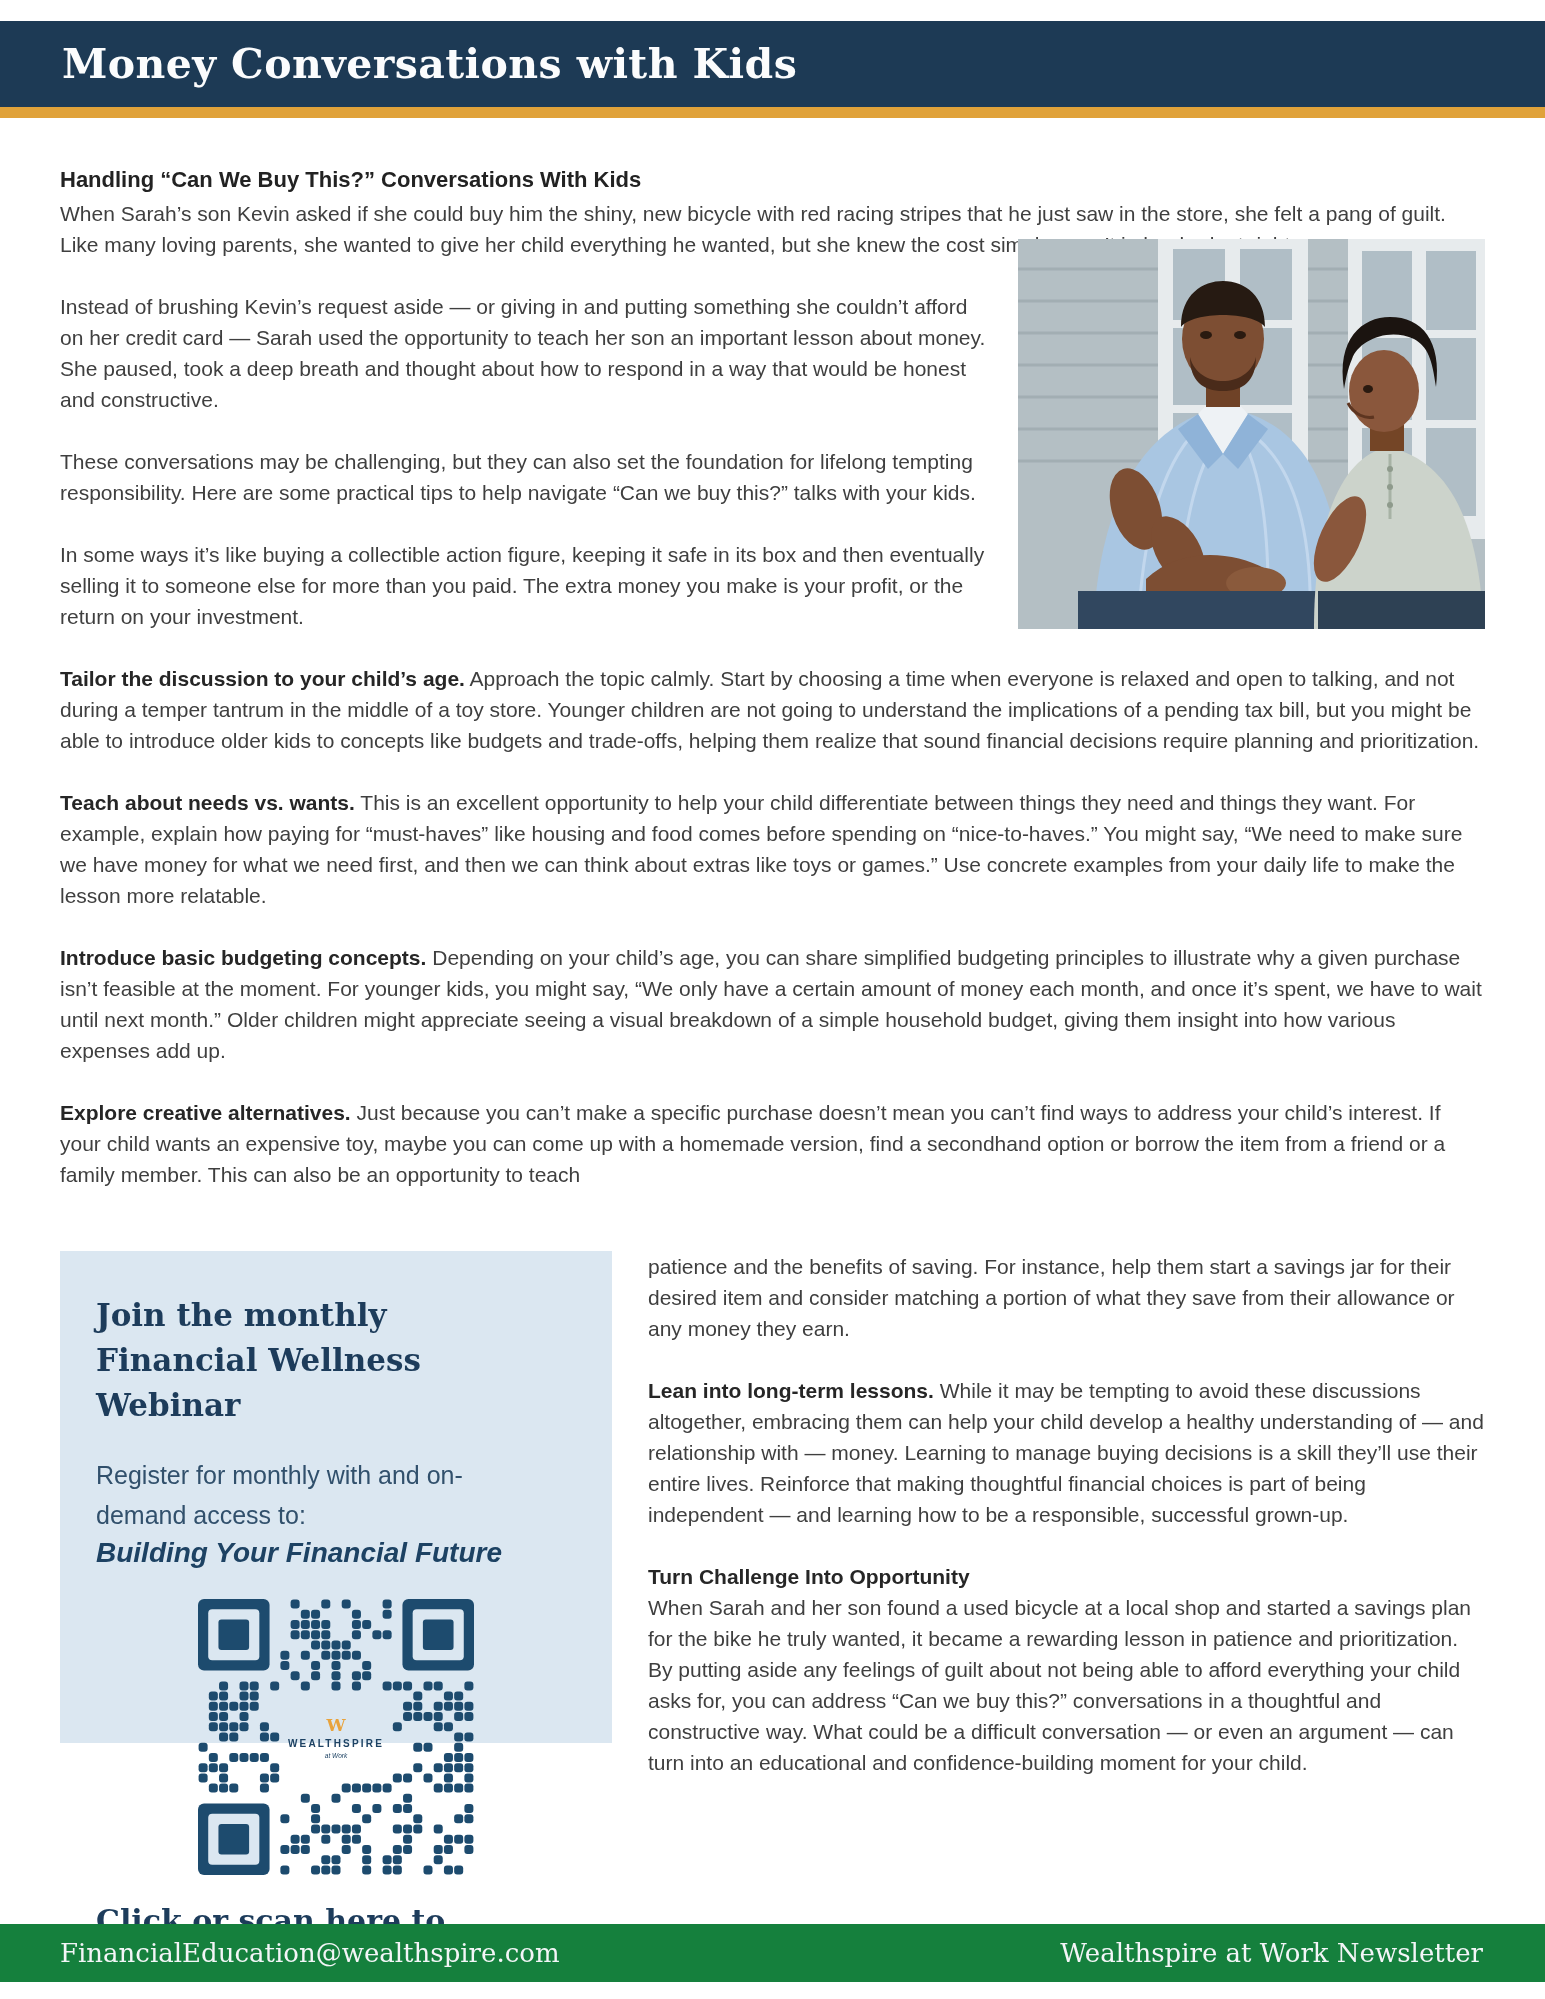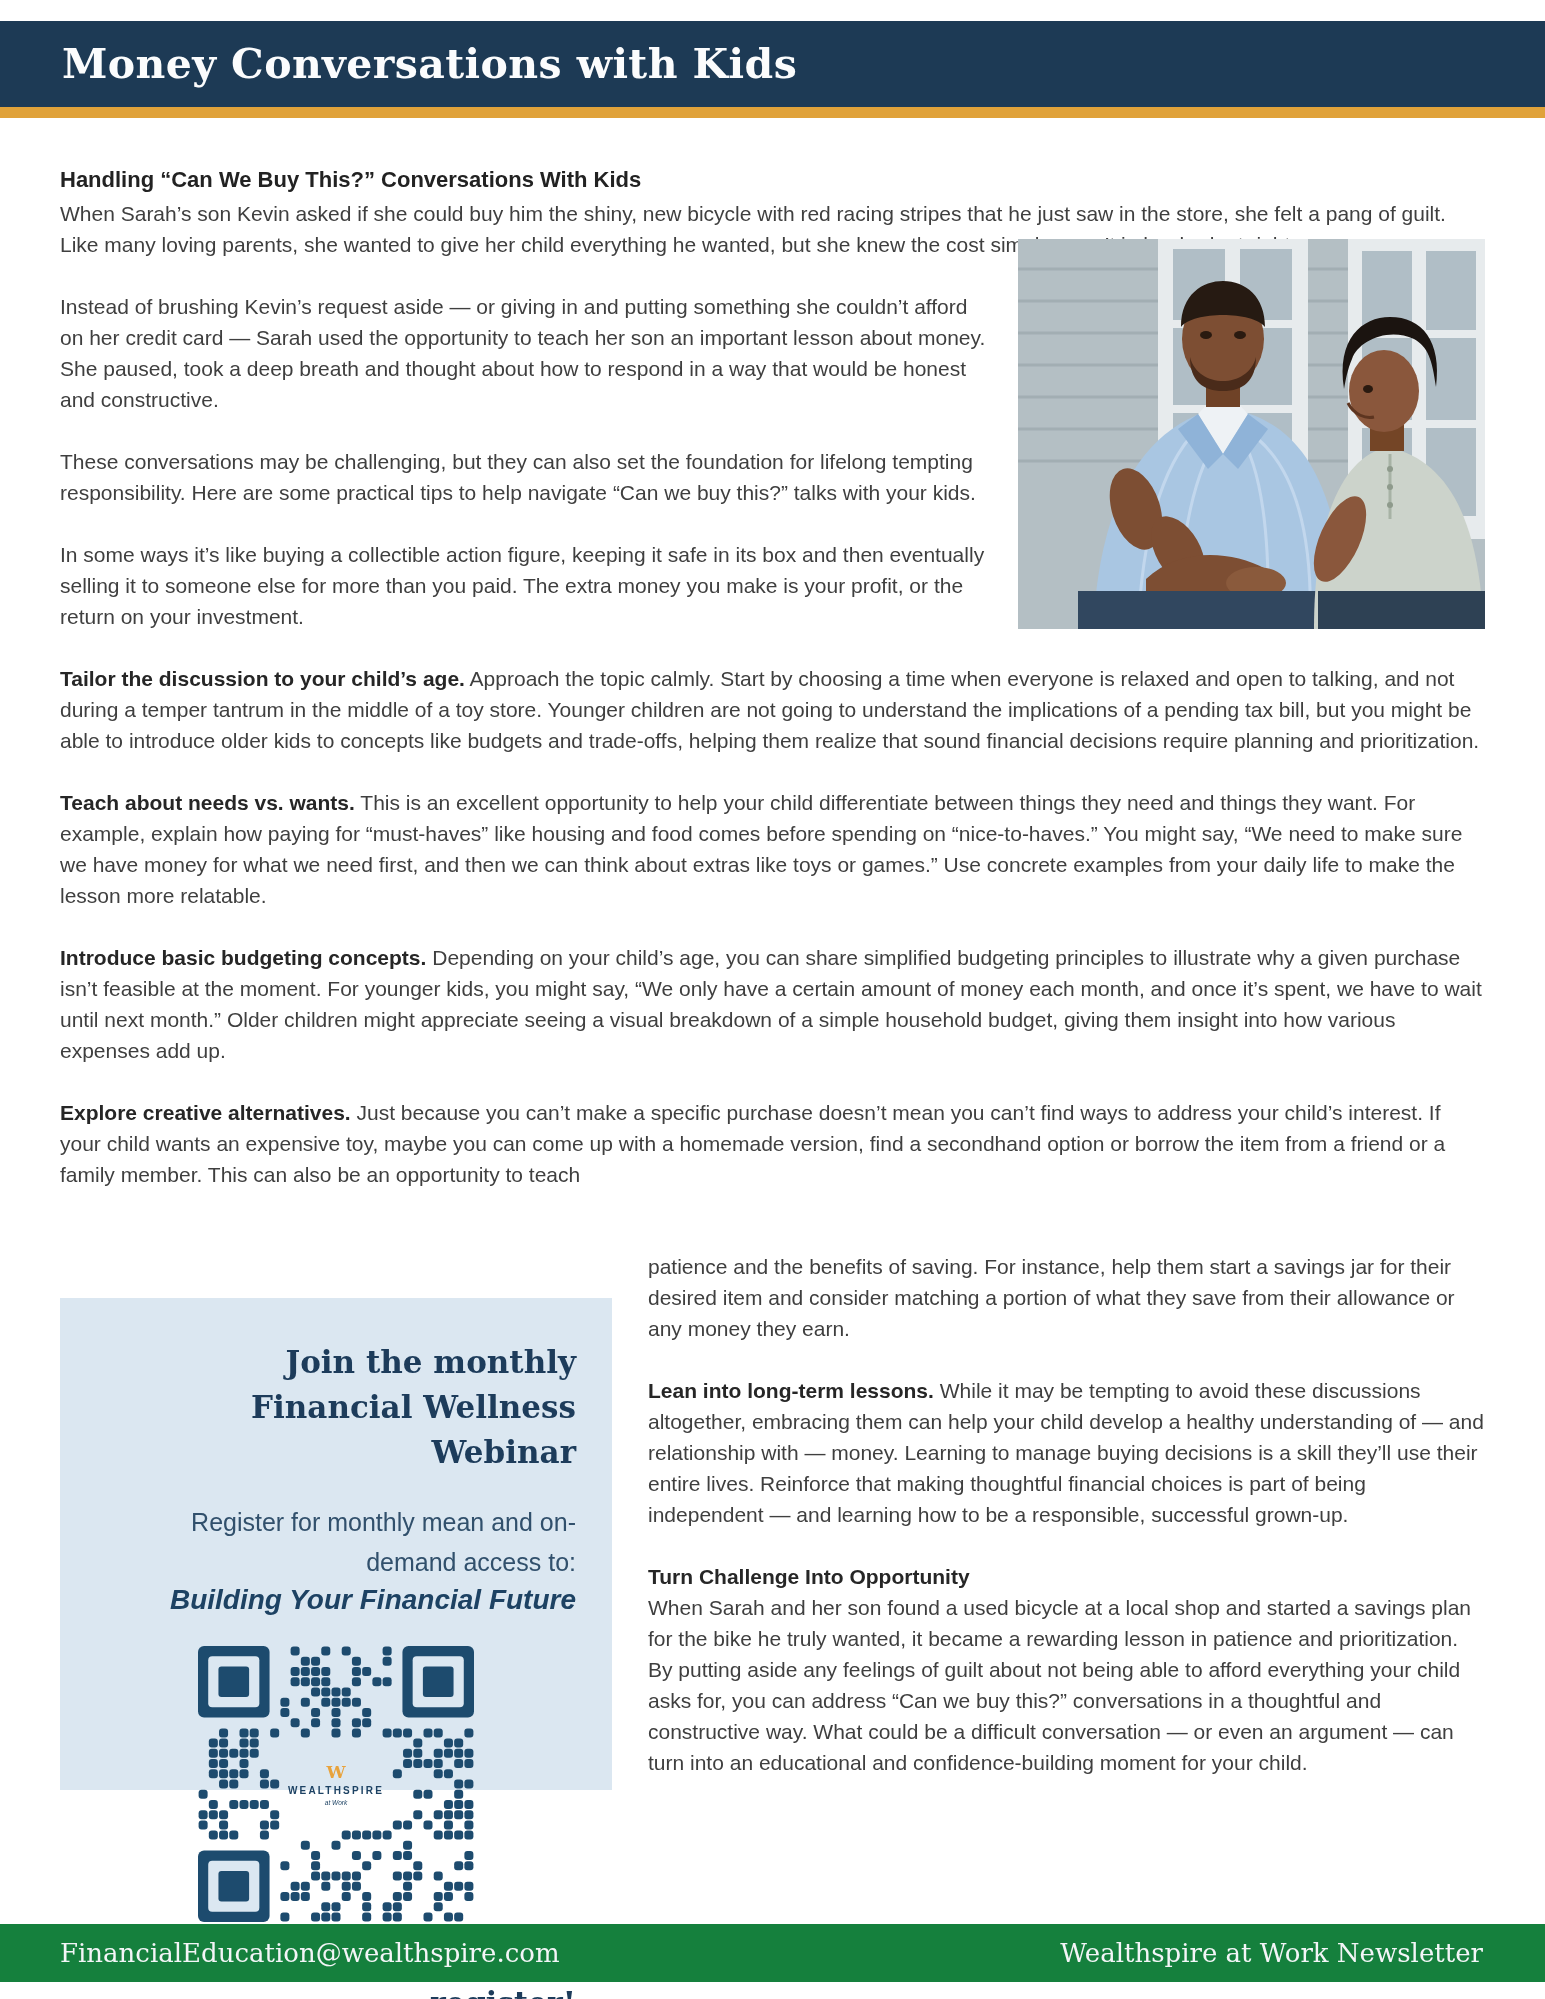--- a/index.html
+++ b/index.html
@@ -69,23 +69,22 @@
     top:1251px;
     width:1425px;
     display:flex;
   }
   .webinar-box{
     flex:0 0 552px;
     width:552px;
     height:492px;
     box-sizing:border-box;
     background:#dbe7f1;
-    text-align:right;
+    text-align:left;
     padding:42px 36px 0 36px;
-    margin-top:47px;
   }
   .box-title{
     font-family:"DejaVu Serif","Liberation Serif",serif;
     font-weight:700;
     font-size:31px;
     line-height:45px;
     color:#1d3c5b;
   }
   .box-sub{
     margin-top:27px;
@@ -273,21 +272,21 @@
   </main>
 
   <div class="bottom-row">
 
     <aside class="webinar-box">
       <div class="box-title">
         <div>Join the monthly</div>
         <div>Financial Wellness Webinar</div>
       </div>
       <div class="box-sub">
-        <div>Register for monthly mean and on-</div>
+        <div>Register for monthly with and on-</div>
         <div>demand access to:</div>
       </div>
       <div class="box-program">Building Your Financial Future</div>
 
       <div class="qr-wrap">
         <svg id="qr-svg" width="276" height="276" viewBox="0 0 276 276" xmlns="http://www.w3.org/2000/svg">
             <rect x="92.6" y="0.6" width="9.022222222222222" height="9.022222222222222" rx="3" fill="#1d4b6e"></rect>
             <rect x="123.26666666666665" y="0.6" width="9.022222222222222" height="9.022222222222222" rx="3" fill="#1d4b6e"></rect>
             <rect x="143.71111111111108" y="0.6" width="9.022222222222222" height="9.022222222222222" rx="3" fill="#1d4b6e"></rect>
             <rect x="184.6" y="0.6" width="9.022222222222222" height="9.022222222222222" rx="3" fill="#1d4b6e"></rect>

